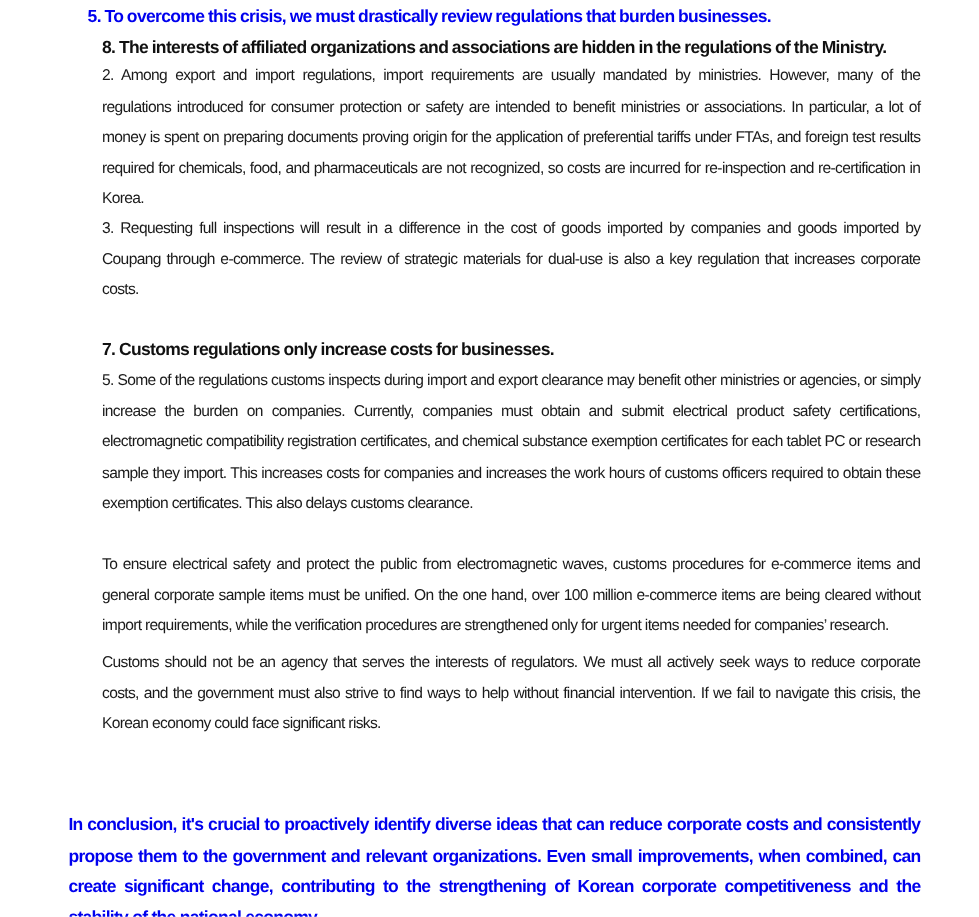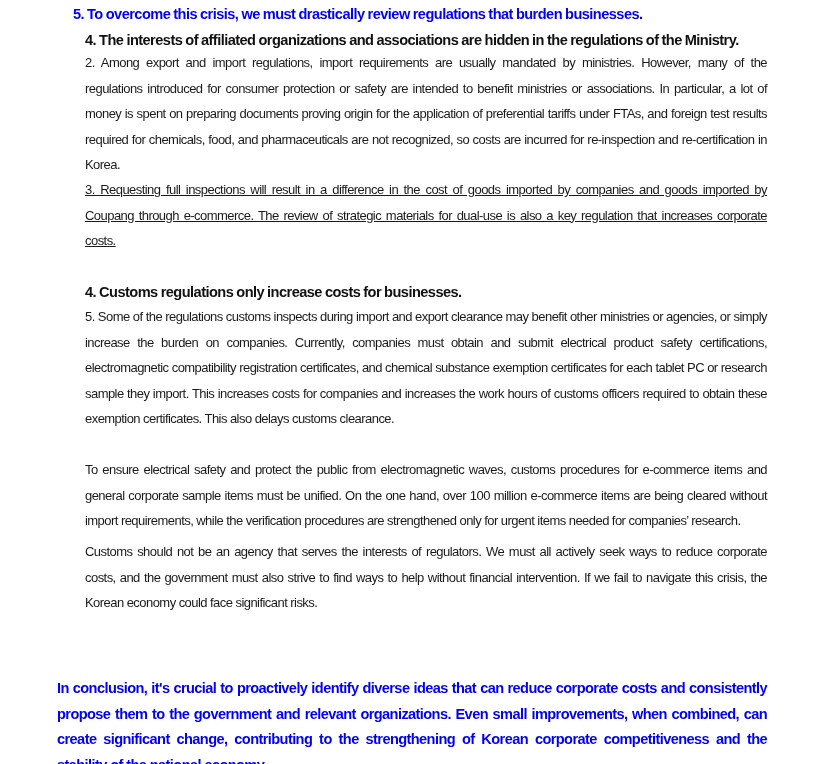--- a/index.html
+++ b/index.html
@@ -13,24 +13,24 @@
   .para { position: absolute; left: 85px; width: 682px; font-size: 13px; letter-spacing: -0.55px;
           line-height: 25.5px; text-align: justify; }
   .concl { position: absolute; left: 57px; width: 710px; font-size: 14.6px; letter-spacing: -0.6px;
            line-height: 25.5px; text-align: justify; color: #0000ee; font-weight: bold; margin-top: 17px; }
 </style>
 </head>
 <body>
 
 <div class="doc">
   <div class="line blue" style="left:57px; top:4px;margin-left:16px;">5. To overcome this crisis, we must drastically review regulations that burden businesses.</div>
-  <div class="line bold" style="left:85px; top:30px;">4. The interests of affiliated organizations and associations are hidden in the regulations of the Ministry.</div>
+  <div class="line bold" style="left:85px; top:30px;">8. The interests of affiliated organizations and associations are hidden in the regulations of the Ministry.</div>
 
   <div class="para" style="top:50px;">2. Among export and import regulations, import requirements are usually mandated by ministries. However, many of the regulations introduced for consumer protection or safety are intended to benefit ministries or associations. In particular, a lot of money is spent on preparing documents proving origin for the application of preferential tariffs under FTAs, and foreign test results required for chemicals, food, and pharmaceuticals are not recognized, so costs are incurred for re-inspection and re-certification in Korea.</div>
-  <div class="para" style="top:177px;text-decoration:underline;">3. Requesting full inspections will result in a difference in the cost of goods imported by companies and goods imported by Coupang through e-commerce. The review of strategic materials for dual-use is also a key regulation that increases corporate costs.</div>
+  <div class="para" style="top:177px;">3. Requesting full inspections will result in a difference in the cost of goods imported by companies and goods imported by Coupang through e-commerce. The review of strategic materials for dual-use is also a key regulation that increases corporate costs.</div>
 
-  <div class="line bold" style="left:85px; top:282px;">4. Customs regulations only increase costs for businesses.</div>
+  <div class="line bold" style="left:85px; top:282px;">7. Customs regulations only increase costs for businesses.</div>
   <div class="para" style="top:304px;">5. Some of the regulations customs inspects during import and export clearance may benefit other ministries or agencies, or simply increase the burden on companies. Currently, companies must obtain and submit electrical product safety certifications, electromagnetic compatibility registration certificates, and chemical substance exemption certificates for each tablet PC or research sample they import. This increases costs for companies and increases the work hours of customs officers required to obtain these exemption certificates. This also delays customs clearance.</div>
   <div class="para" style="top:457px;">To ensure electrical safety and protect the public from electromagnetic waves, customs procedures for e-commerce items and general corporate sample items must be unified. On the one hand, over 100 million e-commerce items are being cleared without import requirements, while the verification procedures are strengthened only for urgent items needed for companies’ research.</div>
   <div class="para" style="top:529px;margin-top:10px;">Customs should not be an agency that serves the interests of regulators. We must all actively seek ways to reduce corporate costs, and the government must also strive to find ways to help without financial intervention. If we fail to navigate this crisis, the Korean economy could face significant risks.</div>
 
   <div class="concl" style="top:659px;">In conclusion, it's crucial to proactively identify diverse ideas that can reduce corporate costs and consistently propose them to the government and relevant organizations. Even small improvements, when combined, can create significant change, contributing to the strengthening of Korean corporate competitiveness and the stability of the national economy.</div>
 </div>
 
 </body></html>

